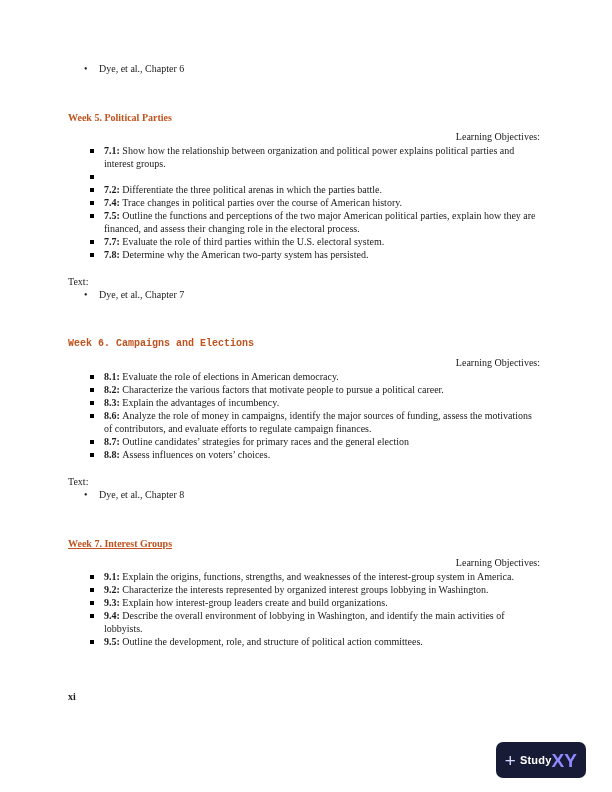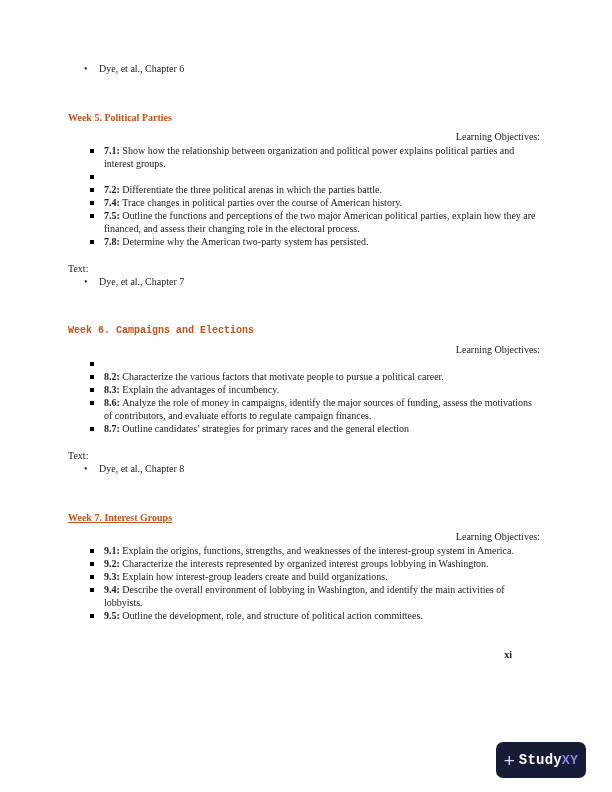--- a/index.html
+++ b/index.html
@@ -26,64 +26,66 @@
   .week-section { margin-top:36px; }
   .week-heading { font-weight:bold; margin-bottom:6px; }
   .obj-heading { font-weight:normal; margin-bottom:1px;text-align:right; }
   .obj-item { position:relative; padding-left:36px; min-height:13px; }
   .obj-item .sq {
     position:absolute; left:22px; top:5px;
     width:3.5px; height:3.5px; background:#000;
   }
   .obj-label { font-weight:bold; }
   .text-heading { font-weight:normal; margin-top:14px; }
-  .page-num { text-align:right; margin-top:26px; padding-right:28px;font-weight:bold; }
+  .page-num { text-align:left; margin-top:42px; padding-right:28px;font-weight:bold; }
   
   .logo {
     position:absolute; right:26px; bottom:14px;
     width:90px; height:36px;
     border-radius:7px;
     display:flex; align-items:center; justify-content:center;
     font-family:"Liberation Sans", sans-serif;
   }
   .logo-plus { font-size:19px; font-weight:400; margin-right:4px; line-height:1; }
-  .logo-study { font-weight:bold; font-size:14px; letter-spacing:0.2px;font-family:Liberation Mono, monospace; }
-  .logo-xy { font-weight:bold; font-size:12px; letter-spacing:0.2px; }
+  .logo-study { font-weight:bold; font-size:11px; letter-spacing:0.2px; }
+  .logo-xy { font-weight:bold; font-size:19px; letter-spacing:0.2px; }
 </style>
 </head>
 <body>
 
 <div class="content">
 
   <div class="reading-item">
     <span class="dot">•</span>
     <span>Dye, et al., Chapter 6</span>
   </div>
 
   <div id="sections">
       <section class="week-section">
         <div class="week-heading" style="color: rgb(192, 83, 29);">Week 5. Political Parties</div>
         <div class="obj-heading">Learning Objectives:</div>
         <div class="obj-item"><span class="sq"></span><span class="obj-text"><span class="obj-label">7.1: </span>Show how the relationship between organization and political power explains political parties and interest groups.</span></div>
         <div class="obj-item"><span class="sq"></span><span class="obj-text"></span></div>
         <div class="obj-item"><span class="sq"></span><span class="obj-text"><span class="obj-label">7.2: </span>Differentiate the three political arenas in which the parties battle.</span></div>
         <div class="obj-item"><span class="sq"></span><span class="obj-text"><span class="obj-label">7.4: </span>Trace changes in political parties over the course of American history.</span></div>
         <div class="obj-item"><span class="sq"></span><span class="obj-text"><span class="obj-label">7.5: </span>Outline the functions and perceptions of the two major American political parties, explain how they are financed, and assess their changing role in the electoral process.</span></div>
+        <div class="obj-item"><span class="sq"></span><span class="obj-text"><span class="obj-label">7.7: </span>Evaluate the role of third parties within the U.S. electoral system.</span></div>
         <div class="obj-item"><span class="sq"></span><span class="obj-text"><span class="obj-label">7.8: </span>Determine why the American two-party system has persisted.</span></div>
         <div class="text-heading">Text:</div>
         <div class="reading-item"><span class="dot">•</span><span>Dye, et al., Chapter 7</span></div>
       </section>
       <section class="week-section">
         <div class="week-heading" style="color: rgb(192, 83, 29); font-family: Liberation Mono, monospace;">Week 6. Campaigns and Elections</div>
         <div class="obj-heading">Learning Objectives:</div>
-        <div class="obj-item"><span class="sq"></span></div>
+        <div class="obj-item"><span class="sq"></span><span class="obj-text"><span class="obj-label">8.1: </span>Evaluate the role of elections in American democracy.</span></div>
         <div class="obj-item"><span class="sq"></span><span class="obj-text"><span class="obj-label">8.2: </span>Characterize the various factors that motivate people to pursue a political career.</span></div>
         <div class="obj-item"><span class="sq"></span><span class="obj-text"><span class="obj-label">8.3: </span>Explain the advantages of incumbency.</span></div>
         <div class="obj-item"><span class="sq"></span><span class="obj-text"><span class="obj-label">8.6: </span>Analyze the role of money in campaigns, identify the major sources of funding, assess the motivations of contributors, and evaluate efforts to regulate campaign finances.</span></div>
         <div class="obj-item"><span class="sq"></span><span class="obj-text"><span class="obj-label">8.7: </span>Outline candidates’ strategies for primary races and the general election</span></div>
+        <div class="obj-item"><span class="sq"></span><span class="obj-text"><span class="obj-label">8.8: </span>Assess influences on voters’ choices.</span></div>
         <div class="text-heading">Text:</div>
         <div class="reading-item"><span class="dot">•</span><span>Dye, et al., Chapter 8</span></div>
       </section>
       <section class="week-section">
         <div class="week-heading" style="color: rgb(192, 83, 29); text-decoration: underline;">Week 7. Interest Groups</div>
         <div class="obj-heading">Learning Objectives:</div>
         <div class="obj-item"><span class="sq"></span><span class="obj-text"><span class="obj-label">9.1: </span>Explain the origins, functions, strengths, and weaknesses of the interest-group system in America.</span></div>
         <div class="obj-item"><span class="sq"></span><span class="obj-text"><span class="obj-label">9.2: </span>Characterize the interests represented by organized interest groups lobbying in Washington.</span></div>
         <div class="obj-item"><span class="sq"></span><span class="obj-text"><span class="obj-label">9.3: </span>Explain how interest-group leaders create and build organizations.</span></div>
         <div class="obj-item"><span class="sq"></span><span class="obj-text"><span class="obj-label">9.4: </span>Describe the overall environment of lobbying in Washington, and identify the main activities of lobbyists.</span></div>

